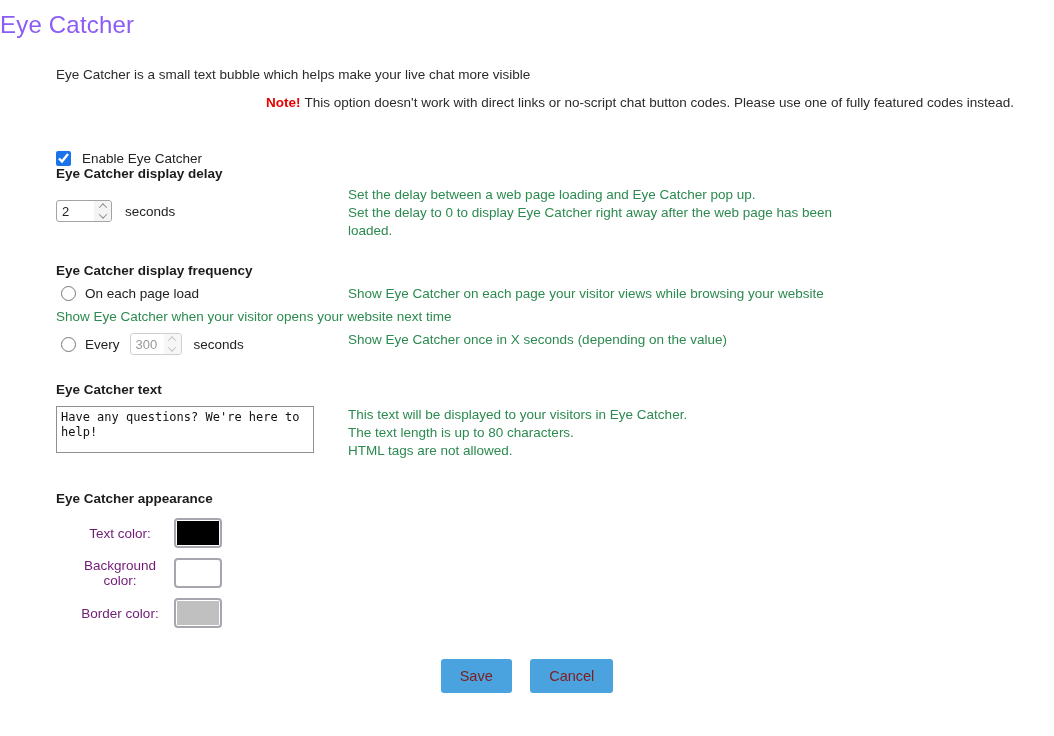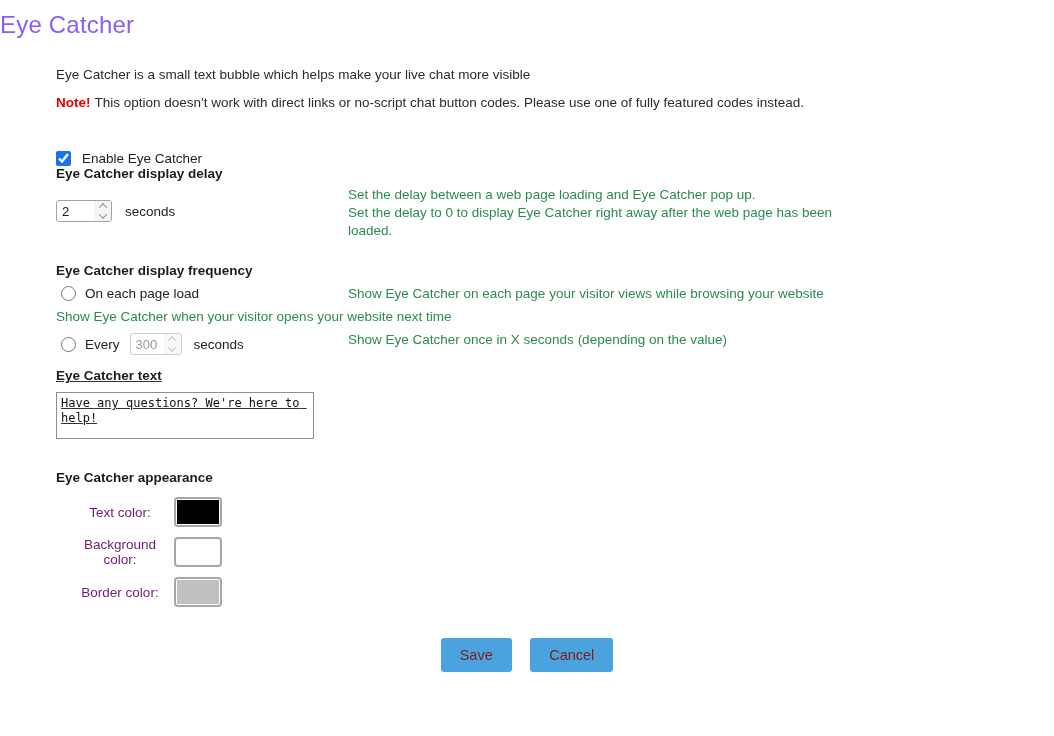--- a/index.html
+++ b/index.html
@@ -13,21 +13,21 @@
 
   h1.title {
     margin:0; padding-top:11px;
     font-size:24px; font-weight:400; color:#8b5cf6;
     letter-spacing:0.2px;
   }
 
   .content { padding-left:56px; padding-right:40px; }
 
   .desc { margin:28px 0 0 0; font-size:13.5px; color:#2b2b2b; }
-  .note { margin:13px 0 0 0; font-size:13.5px; color:#2b2b2b; }
+  .note { margin:13px 0 0 0; font-size:13.5px; color:#2b2b2b;text-align:right; }
   .note-label { color:#e60000; font-weight:700; margin-right:4px; }
 
   .enable-row {
     display:flex; align-items:center; margin-top:41px; cursor:pointer;
     font-size:13.5px; color:#222;
   }
   input[type="checkbox"], input[type="radio"] {
     accent-color:#1a73e8; width:15px; height:15px; margin:0;
   }
   .enable-row span { margin-left:11px; }
@@ -76,21 +76,21 @@
   .radio-rows { margin-top:8px; }
   .radio-row { display:flex; align-items:flex-start; min-height:23px; }
   .radio-left {
     width:292px; flex:0 0 292px; display:flex; align-items:center;
     padding-left:5px; cursor:pointer; font-size:13.5px; color:#222;
   }
   .radio-left .radio-label { margin-left:9px; }
   .radio-left .spin-box { margin:1px 12px 1px 10px; width:52px; }
   .help-inline { font-size:13.5px; color:#2c8a50; }
 
-  .section-text { margin-top:12px;text-decoration:underline; }
+  .section-text { margin-top:26px; }
   .section-text .help { margin-top:24px; }
   .eyecatcher-textarea {
     margin-top:9px; display:block;
     width:258px; height:47px; resize:none;
     border:1px solid #8f8f8f; border-radius:0;
     font-family:"DejaVu Sans Mono", monospace;
     font-size:12px; line-height:15px; color:#111;
     padding:3px 4px; outline:none;
   }
 
@@ -184,20 +184,25 @@
         </div>
 
       </div>
     </section>
 
     <section class="two-col section-text">
       <div class="left-col">
         <h3 class="section-heading">Eye Catcher text</h3>
         <textarea class="eyecatcher-textarea" style="">Have any questions? We're here to help!</textarea>
       </div>
+      <div class="help">
+        <div>This text will be displayed to your visitors in Eye Catcher.</div>
+        <div>The text length is up to 80 characters.</div>
+        <div>HTML tags are not allowed.</div>
+      </div>
     </section>
 
     <section class="section-appearance">
       <h3 class="section-heading">Eye Catcher appearance</h3>
       <div class="appearance-rows">
 
         <div class="appearance-row">
           <span class="ap-label">Text color:</span>
           <span class="swatch">
             <span class="swatch-inner" style="background-color: rgb(0, 0, 0);"></span>

